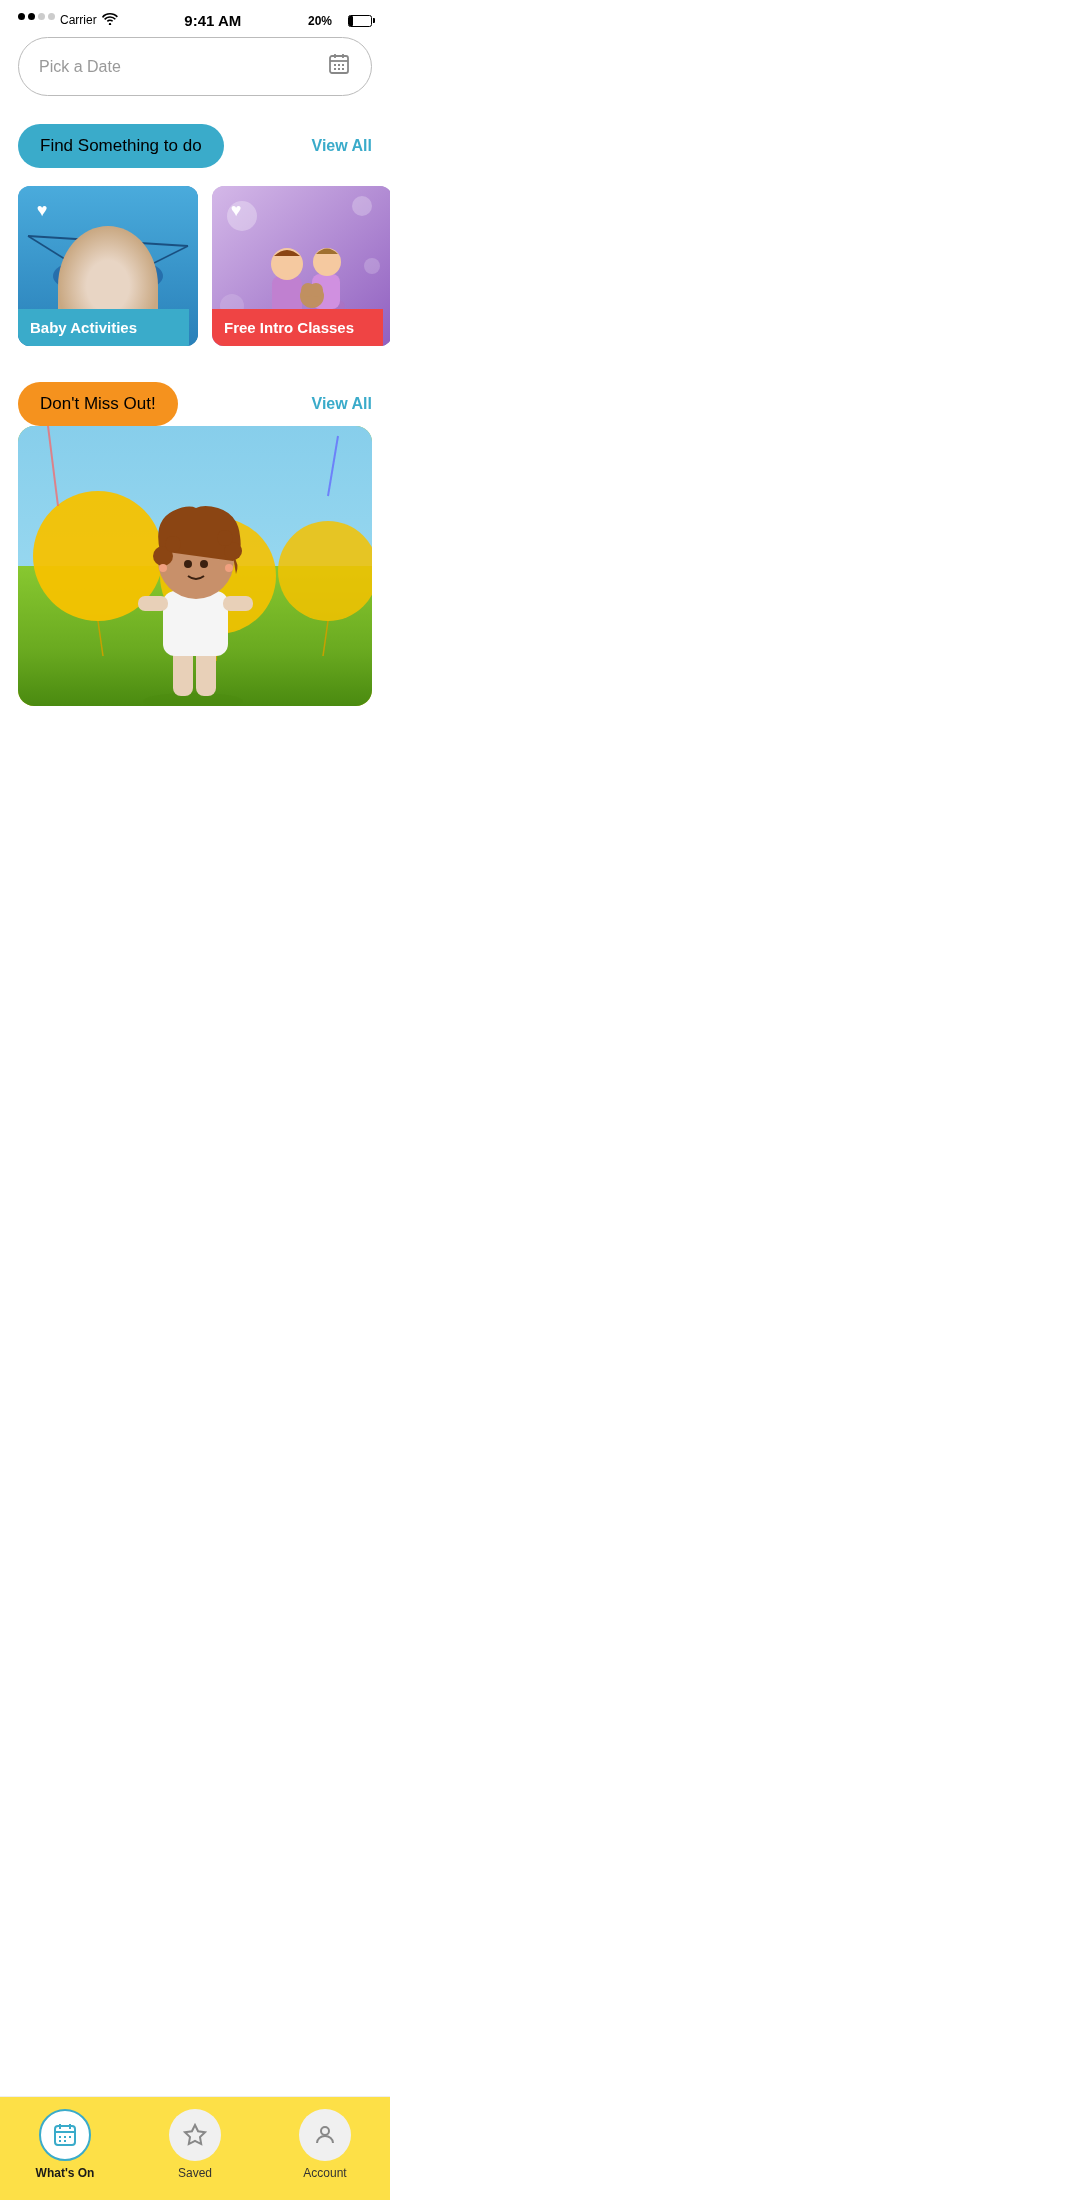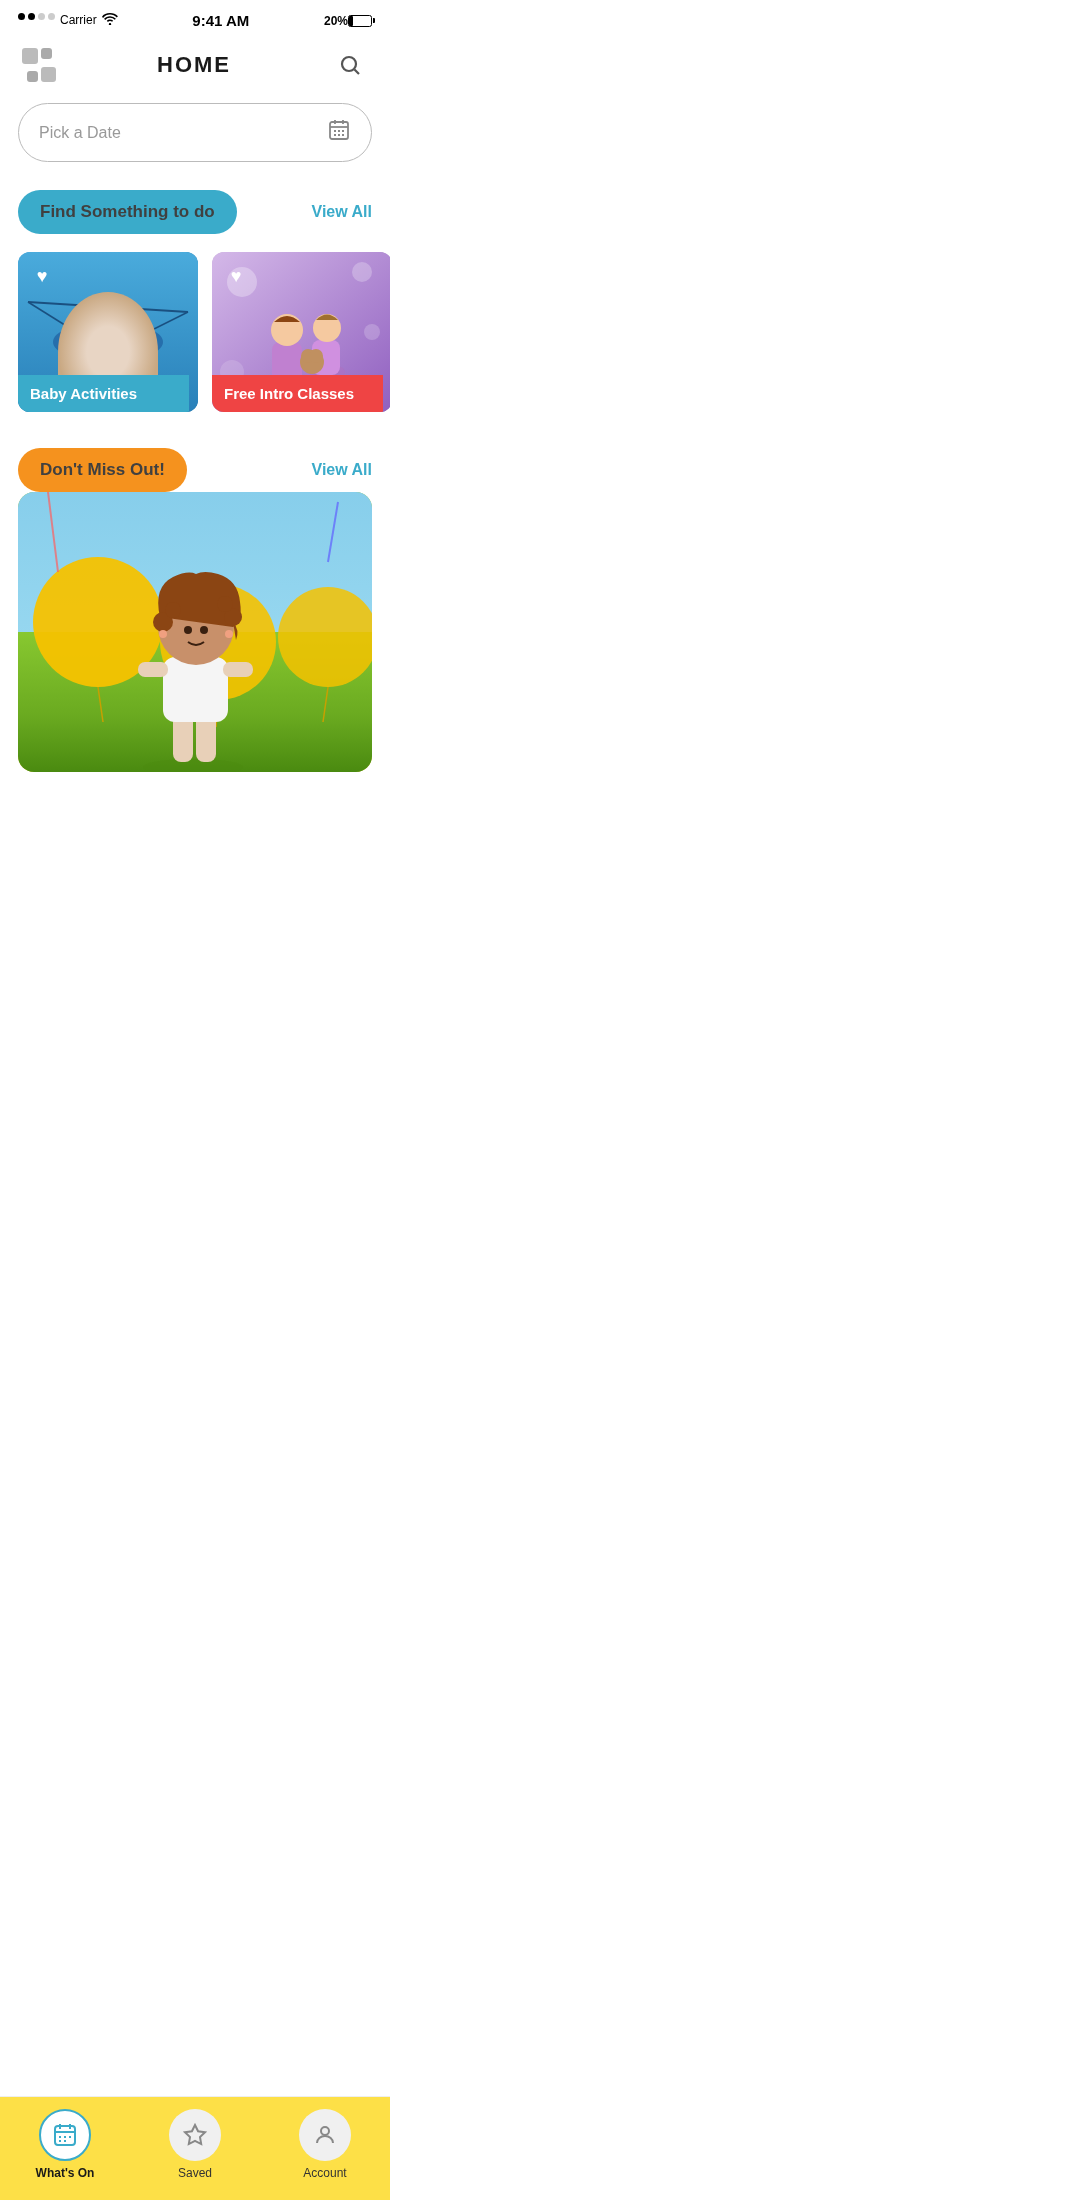--- a/index.html
+++ b/index.html
@@ -23,21 +23,21 @@
       font-weight: 600;
     }
     .status-left { display: flex; align-items: flex-start; gap: 5px; }
     .signal-dots { display: flex; gap: 3px; }
     .dot { width: 7px; height: 7px; border-radius: 50%; }
     .dot.filled { background: #000; }
     .dot.empty { background: #ccc; }
     .wifi-icon { font-size: 13px; }
     .carrier-text { font-size: 12px; font-weight: 500; }
     .status-center { font-size: 15px; font-weight: 600; }
-    .status-right { display: flex; align-items: center; gap: 0; font-size: 12px; }
+    .status-right { display: flex; align-items: center; gap: 16px; font-size: 12px; }
     .battery-container { display: flex; align-items: center; }
     .battery-outer {
       width: 24px; height: 12px; border: 1.5px solid #000; border-radius: 2.5px;
       position: relative; display: flex; align-items: center;
     }
     .battery-outer::after {
       content: '';
       width: 2px; height: 5px; background: #000;
       position: absolute; right: -4px; border-radius: 0 1px 1px 0;
     }
@@ -113,25 +113,25 @@
     
     .section-header {
       display: flex;
       justify-content: space-between;
       align-items: center;
       padding: 0 18px;
       margin-bottom: 18px;
     }
     .section-label {
       background: #3AABCA;
-      color: #404040;
+      color: #000000;
       padding: 12px 22px;
       border-radius: 30px;
       font-size: 17px;
-      font-weight: 700;
+      font-weight: 400;
     }
     .section-label.orange { background: #F5921E; }
     .view-all {
       font-size: 16px;
       color: #3AABCA;
       font-weight: 600;
       cursor: pointer;
     }
 
     
@@ -307,35 +307,20 @@
     <div class="status-right">
       <span>20%</span>
       <div class="battery-container">
         <div class="battery-outer">
           <div class="battery-fill" style="width:20%"></div>
         </div>
       </div>
     </div>
   </div>
 
-  <div class="header">
-    <div class="logo-grid">
-      <div class="lg-sq tl" style="background:#bbb; border-radius:3px;"></div>
-      <div class="lg-sq tr" style="background:#aaa; border-radius:3px; width:11px; height:11px;"></div>
-      <div class="lg-sq bl" style="background:#aaa; border-radius:3px; width:11px; height:11px; margin-left:auto;"></div>
-      <div class="lg-sq br" style="background:#bbb; border-radius:3px;"></div>
-    </div>
-    <h1 class="header-title">HOME</h1>
-    <div class="search-icon-btn">
-      <svg width="24" height="24" viewBox="0 0 24 24" fill="none" stroke="#555" stroke-width="2.2">
-        <circle cx="11" cy="11" r="7"></circle>
-        <line x1="16.5" y1="16.5" x2="21" y2="21"></line>
-      </svg>
-    </div>
-  </div>
 
 
   <div class="date-picker-wrapper">
     <div class="date-picker">
       <span class="date-picker-text">Pick a Date</span>
       <span class="calendar-icon">
         <svg width="24" height="24" viewBox="0 0 24 24" fill="none" stroke="#888" stroke-width="1.8">
           <rect x="3" y="4" width="18" height="17" rx="2"></rect>
           <line x1="3" y1="9" x2="21" y2="9"></line>
           <line x1="8" y1="2" x2="8" y2="6"></line>

